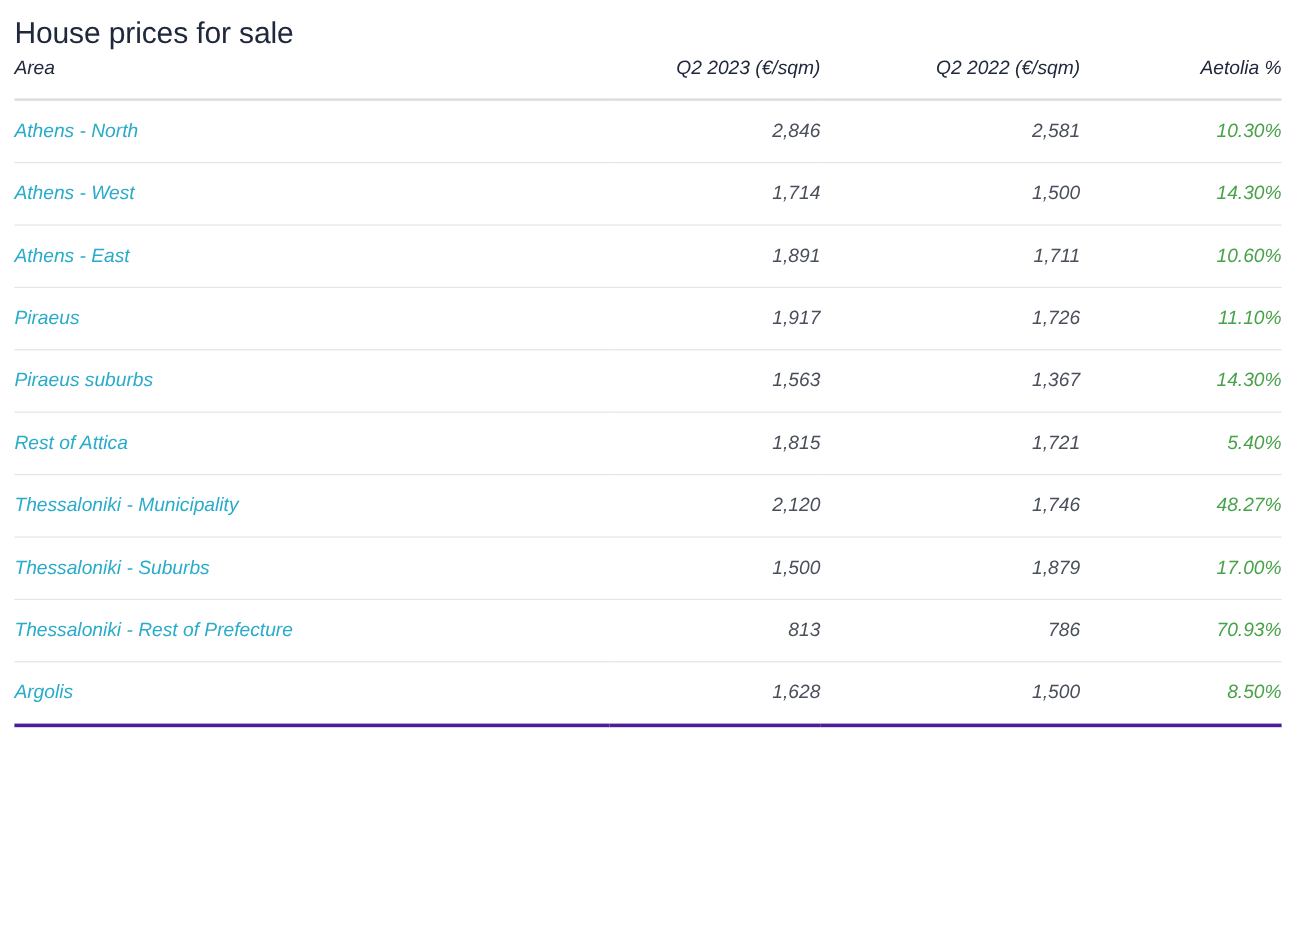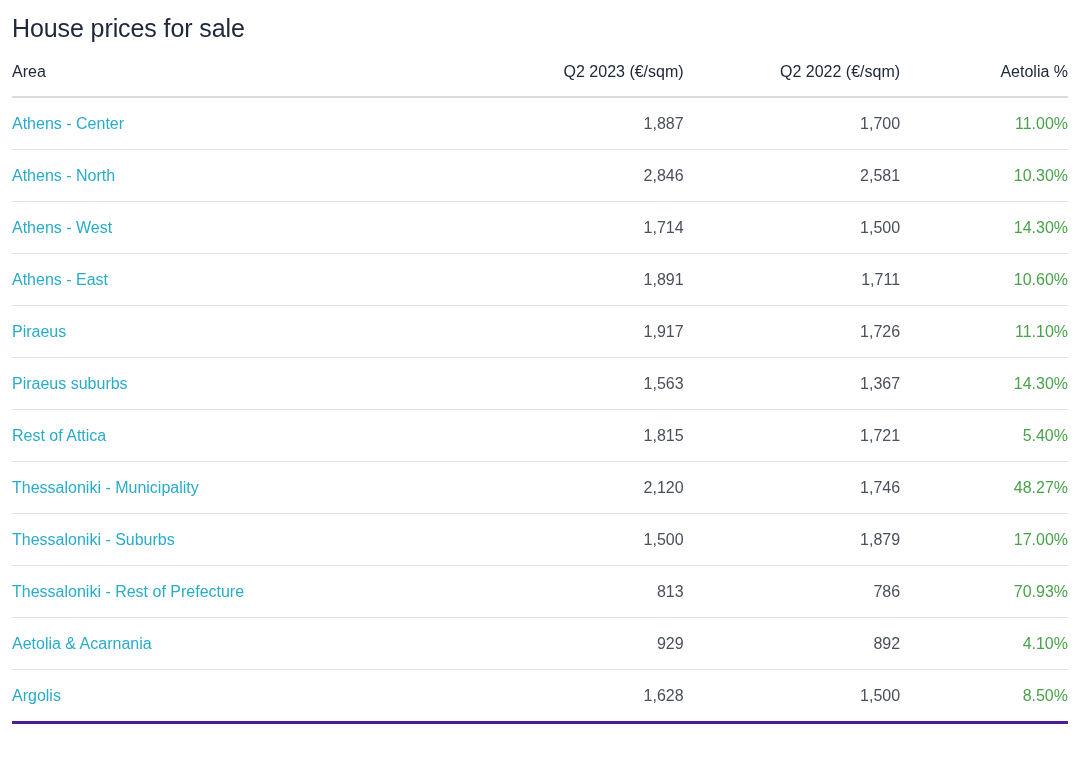--- a/index.html
+++ b/index.html
@@ -31,21 +31,22 @@
     margin: 0;
     padding-top: 12px;
     padding-bottom: 0;
     line-height: 32px;
   }
 
   table.price-table {
     width: 1056px;
     border-collapse: collapse;
     table-layout: fixed;
-    margin-top: 17px;
+    margin-top: 3px;
+    font-style: italic;
   }
 
   table.price-table col.col-area    { width: 47%; }
   table.price-table col.col-cur     { width: 16.6%; }
   table.price-table col.col-prev    { width: 20.5%; }
   table.price-table col.col-change  { width: 15.9%; }
 
   thead th {
     font-size: 16px;
     font-weight: 400;
@@ -108,26 +109,20 @@
     <thead>
       <tr>
         <th class="h-area">Area</th>
         <th class="h-num">Q2 2023 (€/sqm)</th>
         <th class="h-num">Q2 2022 (€/sqm)</th>
         <th class="h-num">Aetolia %</th>
       </tr>
     </thead>
     <tbody id="table-body">
         <tr>
-          <td class="c-area">Athens - Center</td>
-          <td class="c-num">1,887</td>
-          <td class="c-num">1,700</td>
-          <td class="c-change">11.00%</td>
-        </tr>
-        <tr>
           <td class="c-area">Athens - North</td>
           <td class="c-num">2,846</td>
           <td class="c-num">2,581</td>
           <td class="c-change">10.30%</td>
         </tr>
         <tr>
           <td class="c-area">Athens - West</td>
           <td class="c-num">1,714</td>
           <td class="c-num">1,500</td>
           <td class="c-change">14.30%</td>
@@ -168,26 +163,20 @@
           <td class="c-num">1,879</td>
           <td class="c-change">17.00%</td>
         </tr>
         <tr>
           <td class="c-area">Thessaloniki - Rest of Prefecture</td>
           <td class="c-num">813</td>
           <td class="c-num">786</td>
           <td class="c-change">70.93%</td>
         </tr>
         <tr>
-          <td class="c-area">Aetolia &amp; Acarnania</td>
-          <td class="c-num">929</td>
-          <td class="c-num">892</td>
-          <td class="c-change">4.10%</td>
-        </tr>
-        <tr>
           <td class="c-area">Argolis</td>
           <td class="c-num">1,628</td>
           <td class="c-num">1,500</td>
           <td class="c-change">8.50%</td>
         </tr>
       </tbody>
   </table>
 
 </div>
 

